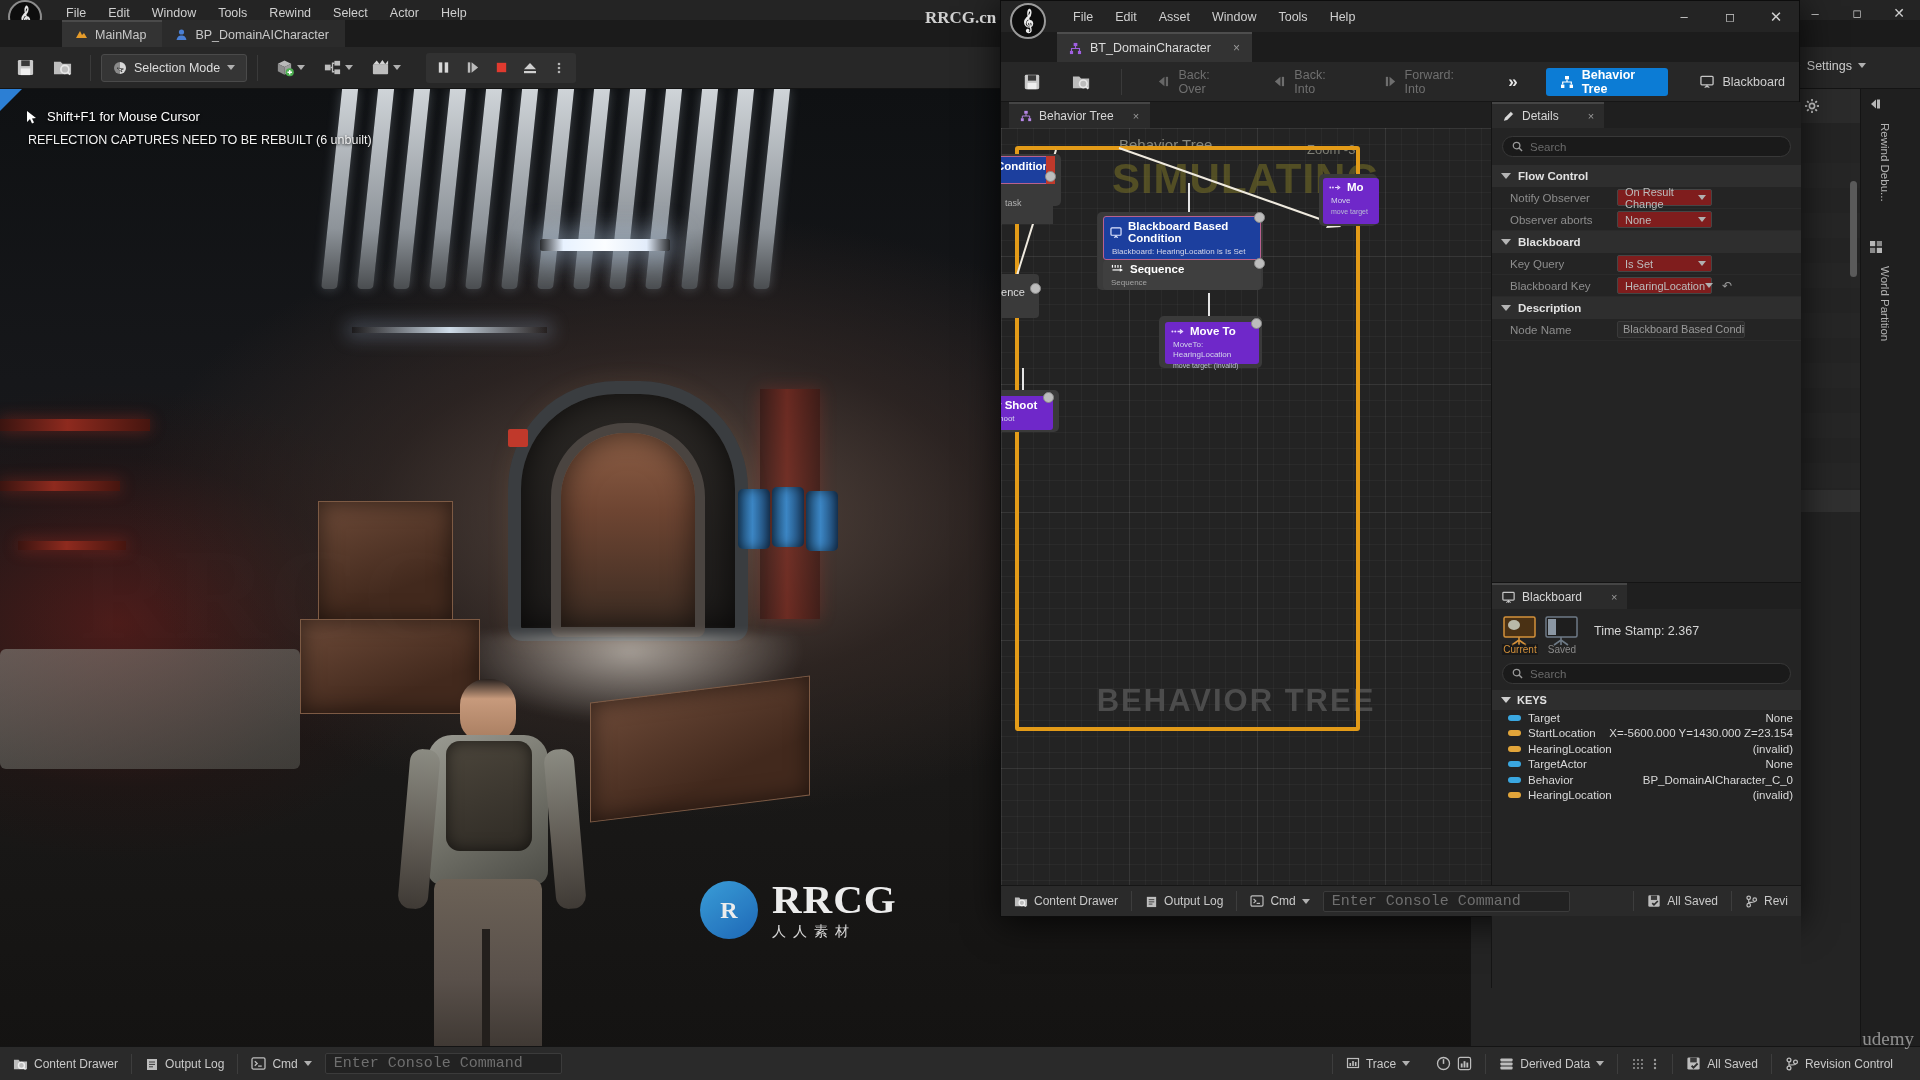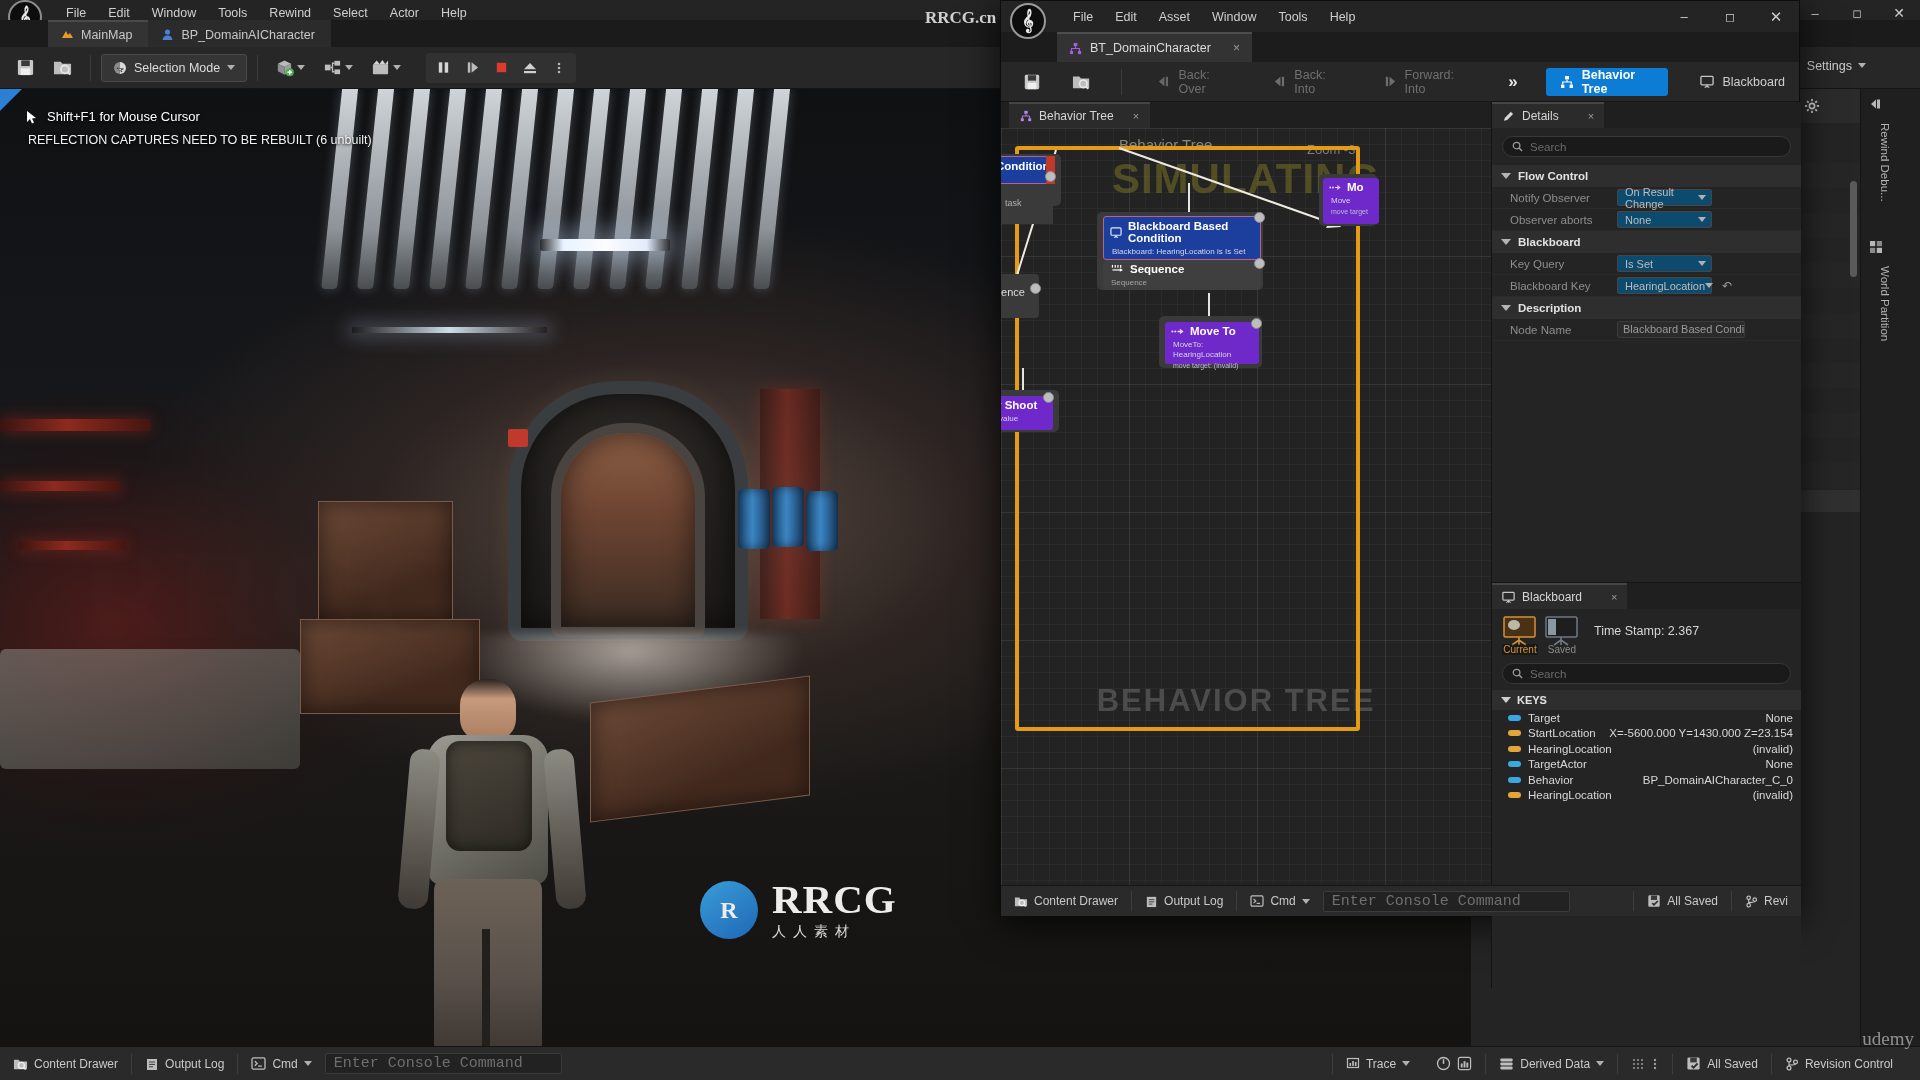--- a/index.html
+++ b/index.html
@@ -34,21 +34,21 @@
 
   .tabstrip {
     position: absolute; top: 20px; left: 0; width: 1920px; height: 27px;
     background: #1b1b1b; display: flex; align-items: flex-end;
   }
   .etab {
     height: 27px; display: flex; align-items: center; gap: 7px;
     padding: 0 16px 0 13px; font-size: 12.5px; color: #c8c8c8;
     background: #2b2b2b; border-top: 2px solid #2b2b2b;
   }
-  .etab.first { margin-left: 48px; }
+  .etab.first { margin-left: 62px; }
   .etab.active { background: #333; border-top-color: #4a4a4a; }
   .etab .ti { width: 13px; height: 13px; flex: 0 0 auto; }
 
   .toolbar {
     position: absolute; top: 47px; left: 0; width: 1920px; height: 42px;
     background: #272727; border-bottom: 1px solid #141414;
     display: flex; align-items: center; padding-left: 8px; gap: 4px;
   }
   .tbtn {
     width: 34px; height: 32px; display: flex; align-items: center;
@@ -316,21 +316,21 @@
     border-radius:11px; display:flex; align-items:center; gap:7px; padding:0 9px;
     color:#6a6a6a; font-size:11.5px;
   }
   .cat-row { height:22px; background:#2e2e2e; display:flex; align-items:center;
      gap:7px; padding-left:9px; color:#e2e2e2; font-size:11.5px; font-weight:bold; }
   .tri { width:0;height:0;border-left:5px solid transparent;border-right:5px solid transparent;
      border-top:6px solid #b4b4b4; }
   .prop-row { height:22px; display:flex; align-items:center; border-bottom:1px solid #2a2a2a; }
   .prop-lbl { width:125px; padding-left:18px; color:#8d8d8d; font-size:11.5px; }
   .prop-val-combo {
-    width:95px; height:17px; background:#0c4a6e; border:1px solid #454545;
+    width:95px; height:17px; background:#7f1d1d; border:1px solid #454545;
     border-radius:2px; color:#bcbcbc; font-size:11px; display:flex;
     align-items:center; justify-content:space-between; padding:0 5px 0 7px;
   }
   .prop-val-text {
     width:128px; height:17px; background:#2b2b2b; border:1px solid #3a3a3a;
     border-radius:2px; color:#9a9a9a; font-size:11px; line-height:15px; padding:0 5px;
     overflow:hidden; white-space:nowrap;
   }
   .reset-arrow { margin-left:10px; color:#9a9a9a; font-size:12px; }
 
@@ -947,21 +947,21 @@
           <div style="position:absolute;left:4px;top:70px;color:#b0b0b0;font-size:9px;">task</div>
           <div class="pin" style="left:44px;top:43px;"></div>
 
           <div style="position:absolute;left:-8px;top:146px;width:46px;height:44px;background:#3a3a3a;border-radius:4px;"></div>
           <div style="position:absolute;left:-6px;top:158px;color:#ddd;font-size:11px;">uence</div>
           <div class="pin" style="left:29px;top:155px;"></div>
 
           <div class="node-shadow" style="left:-12px;top:262px;width:70px;height:42px;"></div>
           <div class="node purple" style="left:-10px;top:268px;width:62px;height:34px;">
             <div class="nd-title">r Shoot</div>
-            <div class="nd-sub">value</div>
+            <div class="nd-sub">hoot</div>
           </div>
           <div class="pin" style="left:42px;top:264px;"></div>
 
           <div class="node-shadow" style="left:96px;top:84px;width:166px;height:78px;"></div>
           <div class="node deco-blue" style="left:102px;top:88px;width:158px;height:44px;">
             <div class="nd-title">
               <span class="icon">
                 <svg width="12" height="11" viewBox="0 0 13 12">
                     <rect x="1" y="1" width="11" height="8" rx="1" fill="none" stroke="#dfe6ff" stroke-width="1.3"></rect>
                     <path d="M6.5 9 V11.6 M4.4 11.6 L6.5 10 L8.6 11.6" stroke="#dfe6ff" stroke-width="1.1" fill="none"></path>

